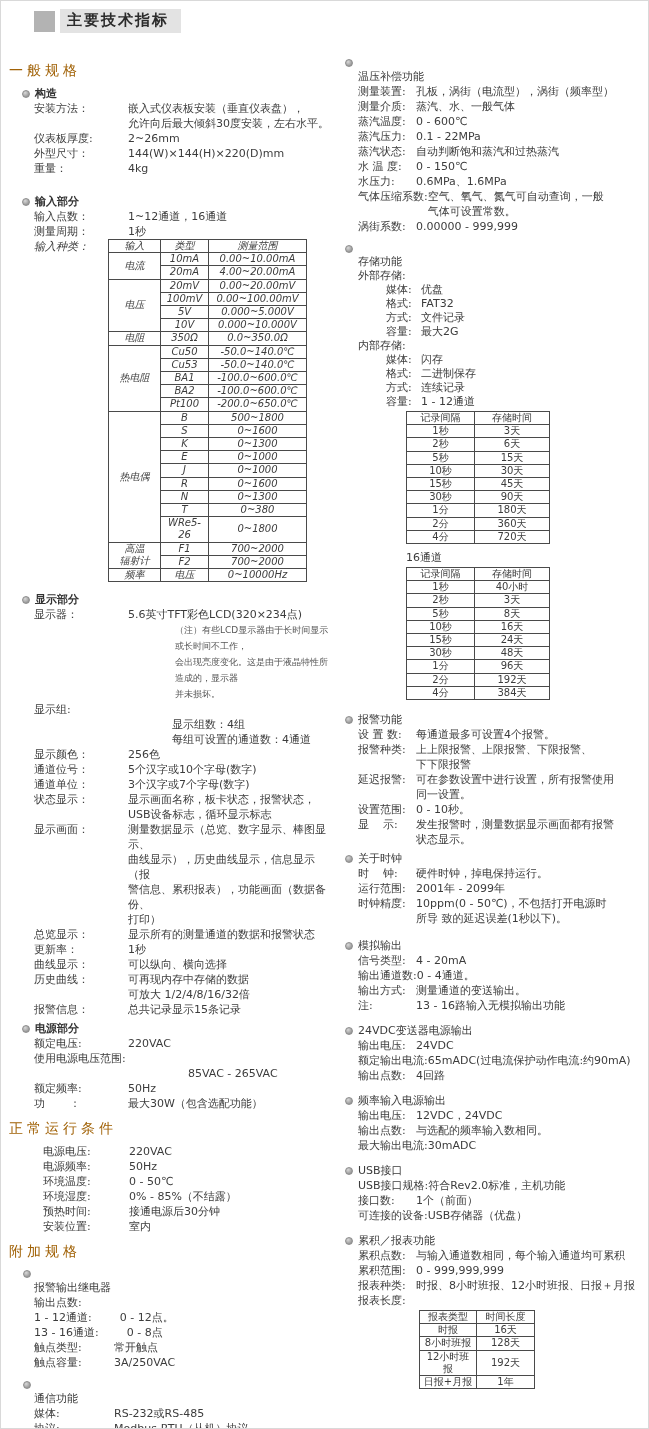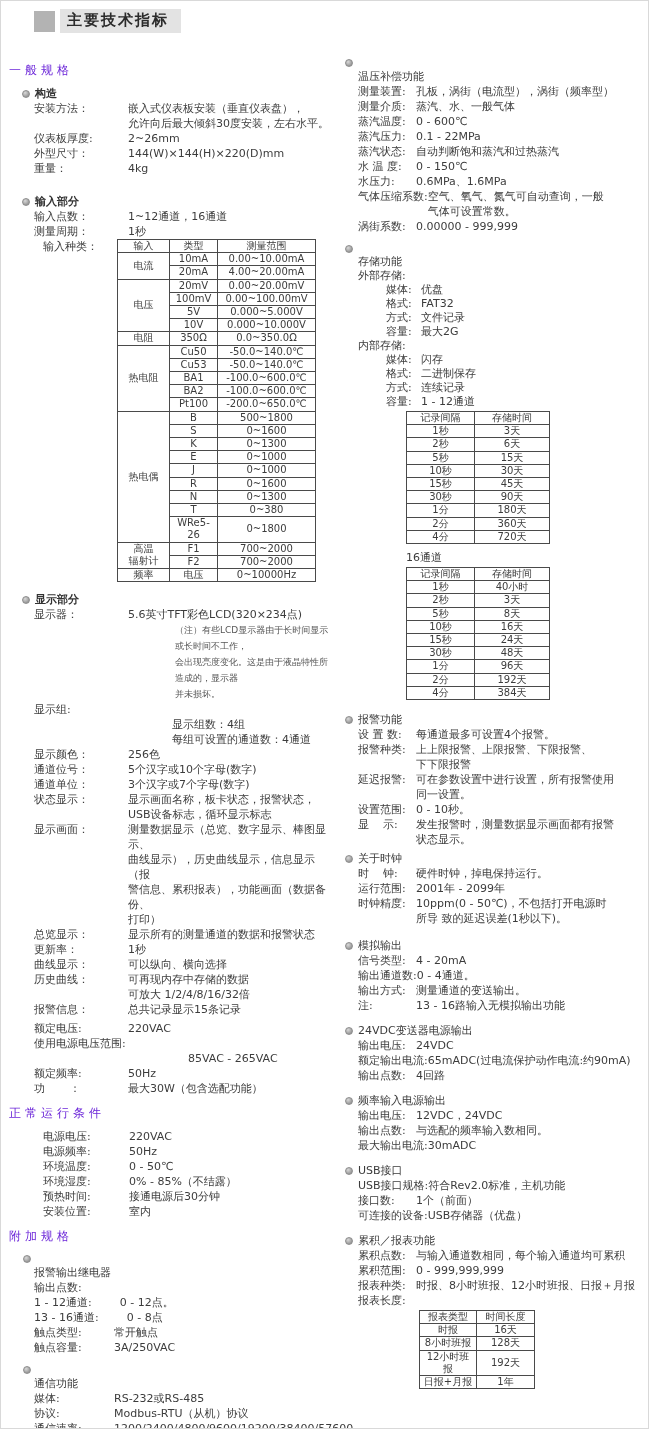--- a/index.html
+++ b/index.html
@@ -9,21 +9,21 @@
   
   .titlebar{position:absolute;top:8px;left:33px;display:flex;align-items:center;}
   .title-sq{width:21px;height:21px;background:#b3b3b3;margin-right:5px;}
   .title-band{background:#e3e3e3;padding:2px 12px 3px 7px;font-size:15px;font-weight:bold;
               color:#2b2b2b;letter-spacing:2px;white-space:nowrap;}
   
   .col{position:absolute;font-size:11px;line-height:15px;}
   .col-left{left:14px;top:62px;width:316px;}
   .col-right{left:330px;top:55px;width:319px;}
   
-  .gray-head{color:#6d28d9;font-size:12px;letter-spacing:4px;line-height:15px;margin:0 0 8px -6px;white-space:nowrap;}
+  .gray-head{color:#a16207;font-size:14px;letter-spacing:4px;line-height:15px;margin:0 0 8px -6px;white-space:nowrap;}
   .sec{margin:0 0 0 0;}
   .sec-title{display:flex;align-items:center;gap:5px;color:#3a3a3a;white-space:nowrap;}
   .sec-title.bold{font-weight:bold;color:#333;}
   .col-left .sec-title{margin-left:7px;}
   .col-right .sec-title{margin-left:14px;}
   .bullet{display:inline-block;width:8px;height:8px;border-radius:50%;flex:none;
           background:radial-gradient(circle at 35% 30%, #d9d9d9 0%, #9a9a9a 70%);
           border:1px solid #8d8d8d;box-sizing:border-box;}
   .bullet-line{height:13px;display:flex;align-items:center;}
   .col-left .bullet-line{margin-left:8px;}
@@ -42,21 +42,21 @@
   .col .kv.ind2{margin-left:63px;}
   .col .kv.ind3{margin-left:79px;}
   .col .kv.note{margin-left:66px;font-size:9px;line-height:16px;color:#575757;}
   .normal-sec .kv{margin-left:28px !important;}
   .tight .kv{line-height:14px;}
   
   .tbl{border-collapse:collapse;table-layout:fixed;background:#fff;}
   .tbl th,.tbl td{border:1px solid #4a4a4a;font-size:10px;font-weight:normal;
                   text-align:center;padding:0 2px;line-height:12.2px;height:12.2px;
                   white-space:pre-line;overflow:hidden;}
-  .input-row{display:flex;margin-left:28px;}
+  .input-row{display:flex;margin-left:19px;font-style:italic;}
   .tbl-input{margin-left:8px;}
   .tbl-store{margin-left:75px;margin-top:2px;}
   .tbl-report{margin-left:88px;margin-top:2px;}
   .tbl-caption{margin-left:75px;width:143px;text-align:left;margin-top:6px;}
   
   .mt6{margin-top:4px;}.mt8{margin-top:8px;}.mt10{margin-top:10px;}
   .mt12{margin-top:12px;}.mt18{margin-top:18px;}
 </style>
 </head>
 <body>
@@ -305,20 +305,24 @@
 可放大 1/2/4/8/16/32倍</span>
           </div>
           <div class="kv">
             <span class="kv-l">报警信息：</span>
             <span class="kv-v">总共记录显示15条记录</span>
           </div>
         </div>
     </div>
 
     <div class="sec lw66 mt6">
+      <div class="sec-title bold">
+        <span class="bullet"></span>
+        <span>电源部分</span>
+      </div>
       <div>
           <div class="kv">
             <span class="kv-l">额定电压:</span>
             <span class="kv-v">220VAC</span>
           </div>
           <div class="kv">
             <span class="kv-l">使用电源电压范围:</span>
             <span class="kv-v"></span>
           </div>
           <div class="kv ind3">

